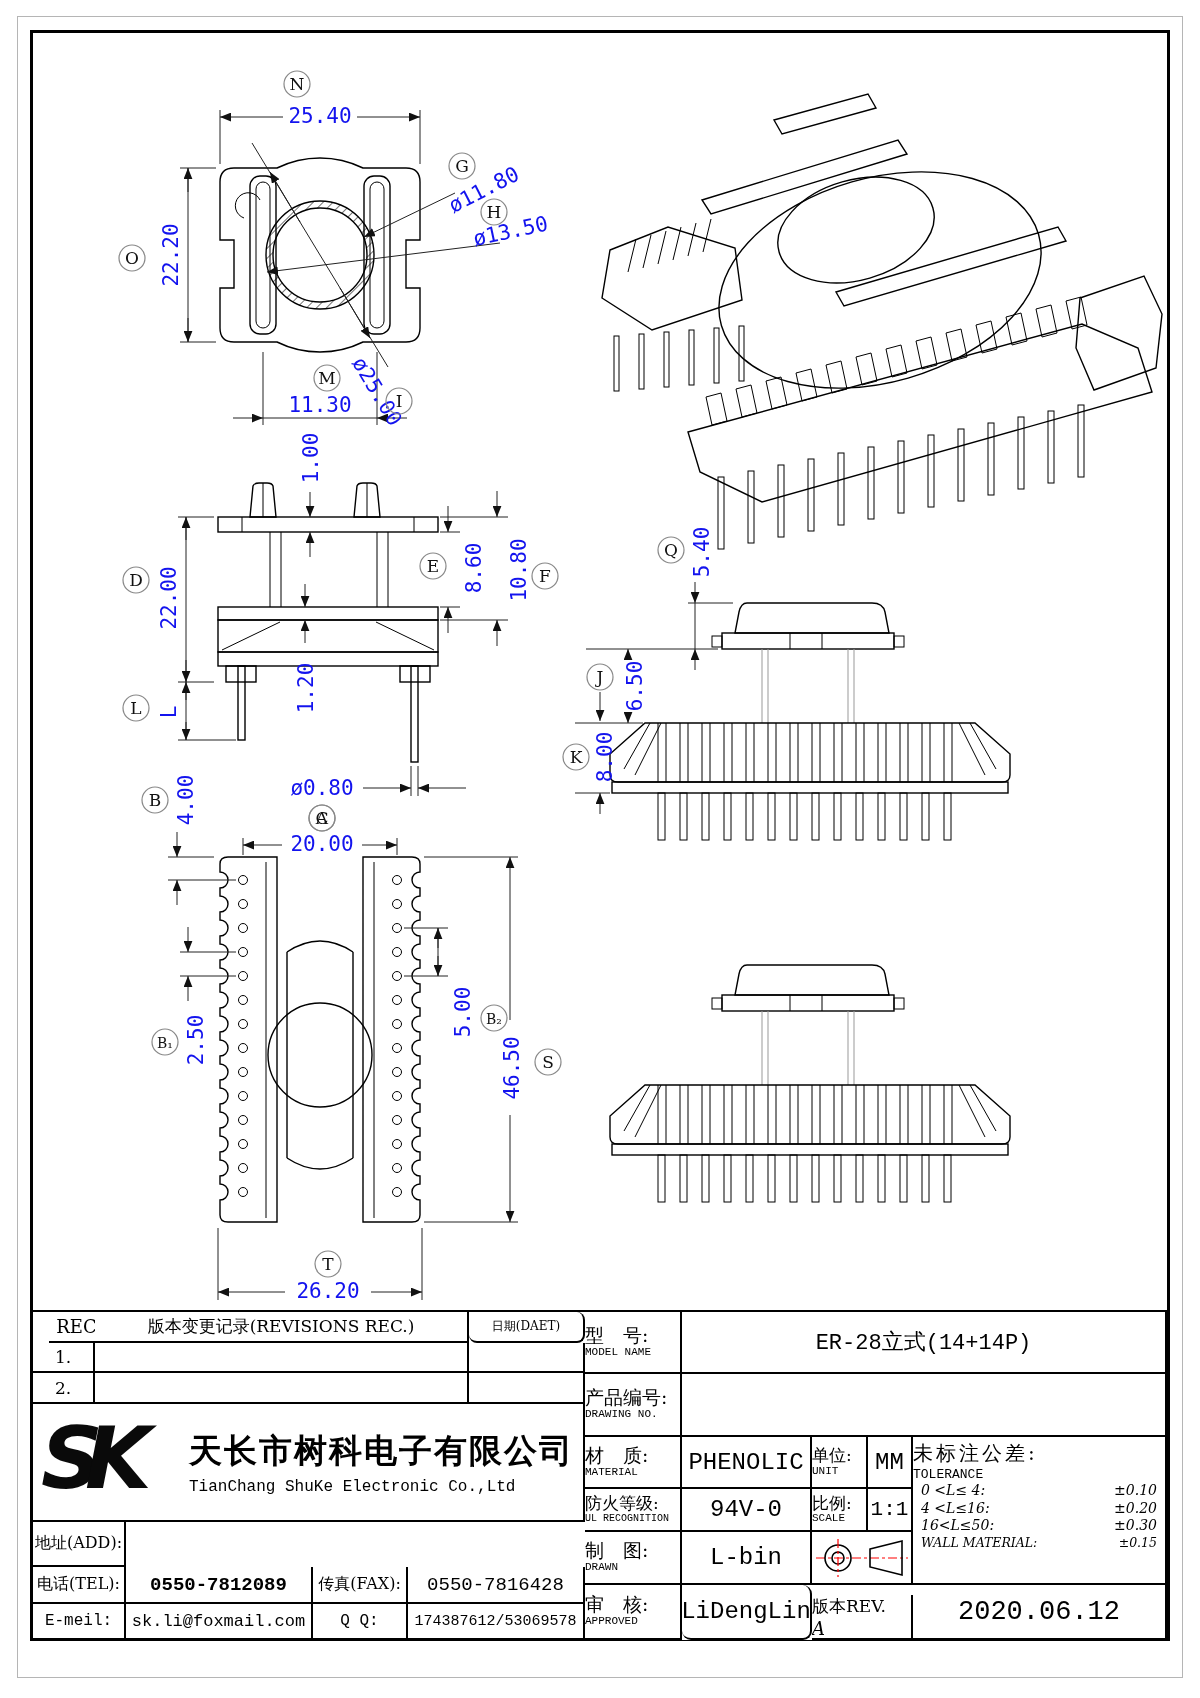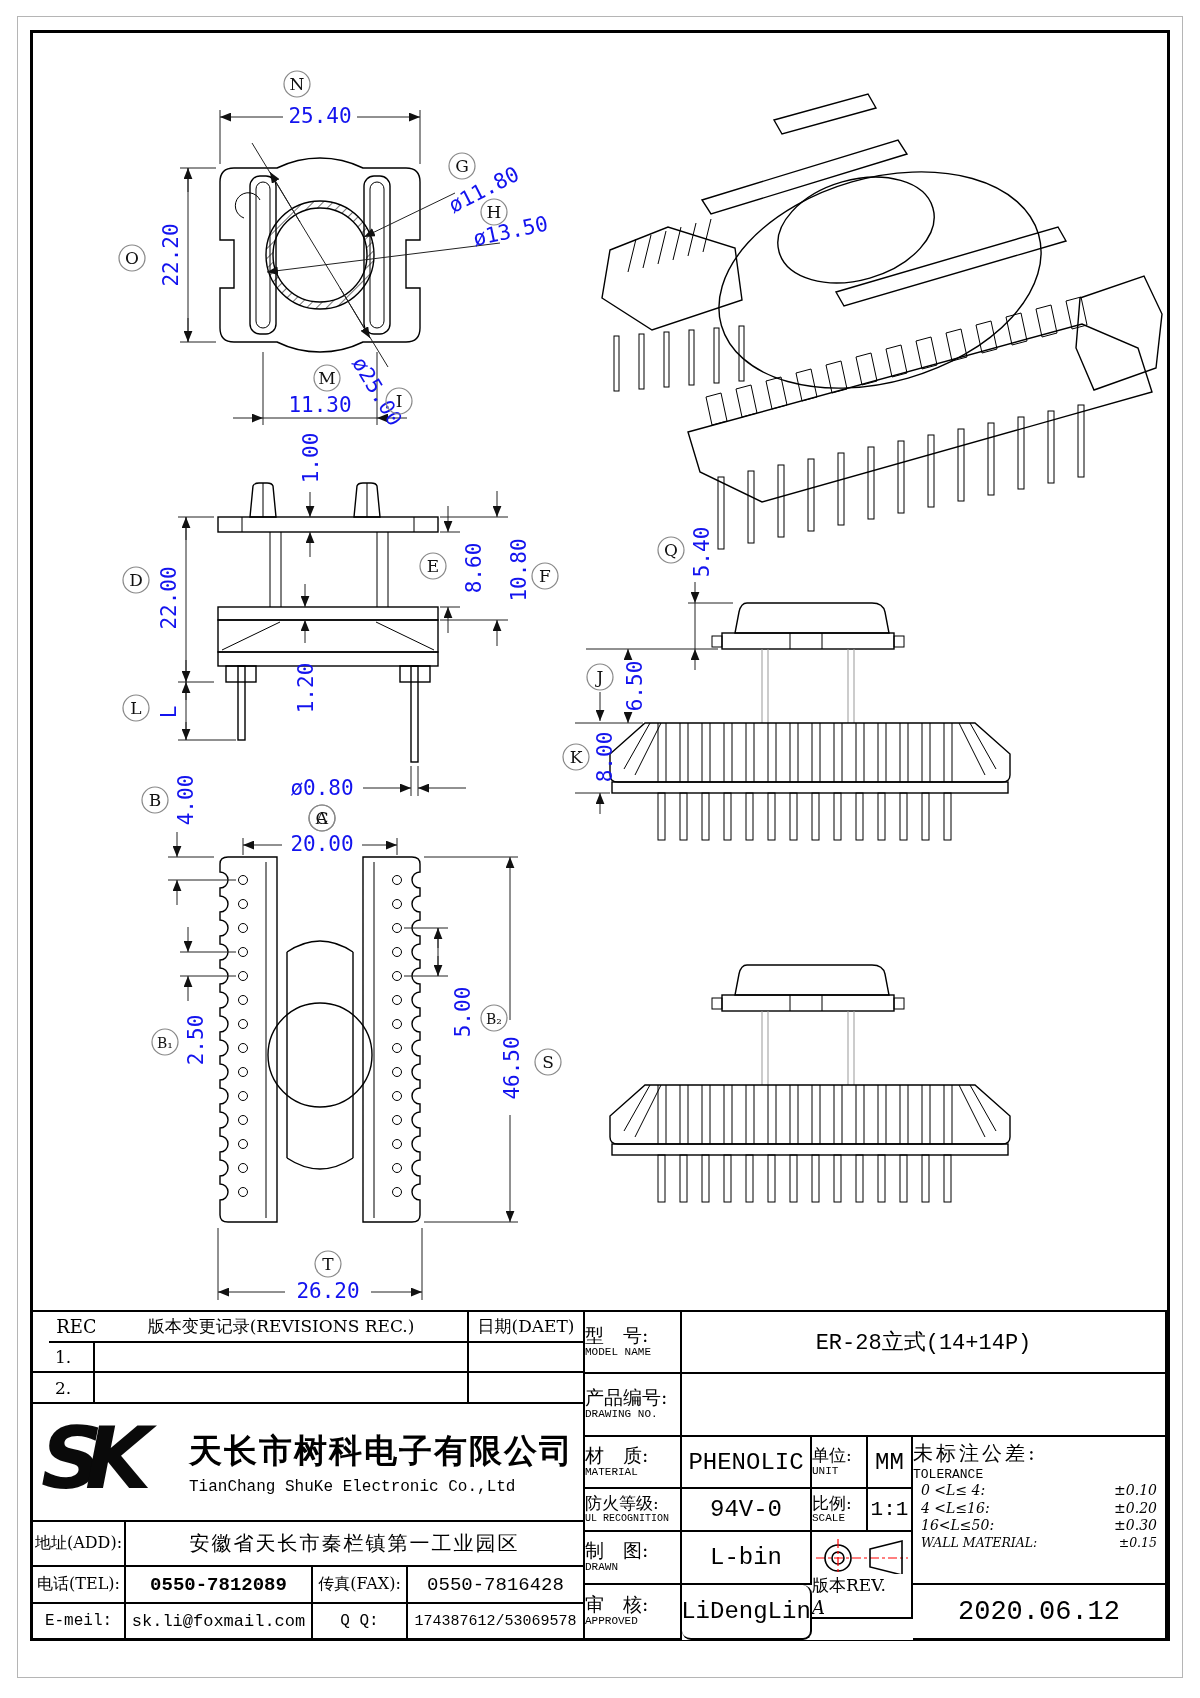--- a/index.html
+++ b/index.html
@@ -456,40 +456,39 @@
       <text class="dimt" transform="translate(612,757) rotate(-90)" text-anchor="middle">8.00</text>
       <circle class="lcirc" cx="576" cy="757" r="13"></circle>
       <text class="lett" x="576" y="763">K</text>
     </g>
   </svg>
 
   <div class="tb">
 
     <div class="c ser" style="left:16px;top:0;width:62px;height:31px;font-size:18px;">REC.</div>
     <div class="c ser" style="left:62px;top:0;width:374px;height:31px;font-size:17px;">版本变更记录(REVISIONS REC.)</div>
-    <div class="c ser" style="left:436px;top:0;width:116px;height:31px;font-size:17px;">日期(DAET)</div>
+    <div class="c ser" style="left:436px;top:0;width:116px;height:31px;font-size:12px;border-radius:8px;">日期(DAET)</div>
     <div class="c ser" style="left:0;top:31px;width:62px;height:30px;font-size:17px;">1.</div>
     <div class="c" style="left:62px;top:31px;width:374px;height:30px;"></div>
     <div class="c" style="left:436px;top:31px;width:116px;height:30px;"></div>
     <div class="c ser" style="left:0;top:61px;width:62px;height:31px;font-size:17px;">2.</div>
     <div class="c" style="left:62px;top:61px;width:374px;height:31px;"></div>
     <div class="c" style="left:436px;top:61px;width:116px;height:31px;"></div>
 
     <div class="c" style="left:0;top:92px;width:552px;height:118px;justify-content:flex-start;padding-left:8px;">
       <svg width="122" height="96" viewBox="0 0 122 96">
         <text x="0" y="74" font-family="DejaVu Sans, sans-serif" font-size="86" font-weight="bold" font-style="italic" letter-spacing="-18" fill="#0a0a0a">SK</text>
       </svg>
       <div class="stack" style="margin-left:26px;align-items:flex-start;">
         <div class="ser" style="font-size:33px;font-weight:600;letter-spacing:2px;">天长市树科电子有限公司</div>
         <div class="mono" style="font-size:16px;margin-top:4px;">TianChang ShuKe Electronic Co.,Ltd</div>
       </div>
     </div>
 
     <div class="c ser" style="left:0;top:210px;width:93px;height:45px;font-size:16px;">地址(ADD):</div>
-    <div class="c ser" style="left:93px;top:210px;width:459px;height:45px;font-size:20px;letter-spacing:2px;">安徽省天长市秦栏镇第一工业园区</div>
 
     <div class="c ser" style="left:0;top:255px;width:93px;height:37px;font-size:16px;">电话(TEL):</div>
     <div class="c mono" style="left:93px;top:255px;width:187px;height:37px;font-size:19px;font-weight:bold;">0550-7812089</div>
     <div class="c ser" style="left:280px;top:255px;width:95px;height:37px;font-size:16px;">传真(FAX):</div>
     <div class="c mono" style="left:375px;top:255px;width:177px;height:37px;font-size:19px;">0550-7816428</div>
 
     <div class="c mono" style="left:0;top:292px;width:93px;height:36px;font-size:16px;">E-meil:</div>
     <div class="c mono" style="left:93px;top:292px;width:187px;height:36px;font-size:17px;">sk.li@foxmail.com</div>
     <div class="c mono" style="left:280px;top:292px;width:95px;height:36px;font-size:16px;">Q Q:</div>
     <div class="c mono" style="left:375px;top:292px;width:177px;height:36px;font-size:15px;">174387612/53069578</div>
@@ -541,21 +540,21 @@
         <line x1="24" y1="5" x2="24" y2="43" stroke="#ff0000" stroke-width="1.2" stroke-dasharray="9 3 3 3"></line>
         <polygon points="56,15 88,7 88,41 56,33" fill="none" stroke="#000" stroke-width="1.6"></polygon>
       </svg>
     </div>
 
     <div class="c stack" style="left:552px;top:273px;width:97px;height:55px;">
       <span class="lab1">审　核:</span>
       <span class="lab2">APPROVED</span>
     </div>
     <div class="c val" style="left:649px;top:273px;width:130px;height:55px;border-radius:9px;">LiDengLin</div>
-    <div class="c stack" style="left:779px;top:262px;width:101px;height:45px;">
+    <div class="c stack" style="left:779px;top:283px;width:101px;height:45px;">
       <span class="ser" style="font-size:17px;">版本REV.</span>
       <span class="ser" style="font-size:18px;font-style:italic;">A</span>
     </div>
     <div class="c val" style="left:880px;top:273px;width:254px;height:55px;font-size:27px;">2020.06.12</div>
 
     <div class="c stack" style="left:880px;top:125px;width:254px;height:148px;justify-content:flex-start;padding-top:3px;">
       <span class="ser" style="font-size:20px;letter-spacing:3px;">未标注公差:</span>
       <span class="mono" style="font-size:13px;">TOLERANCE</span>
       <div class="tolrow">
         <span>0 &lt;L≤ 4:</span>

